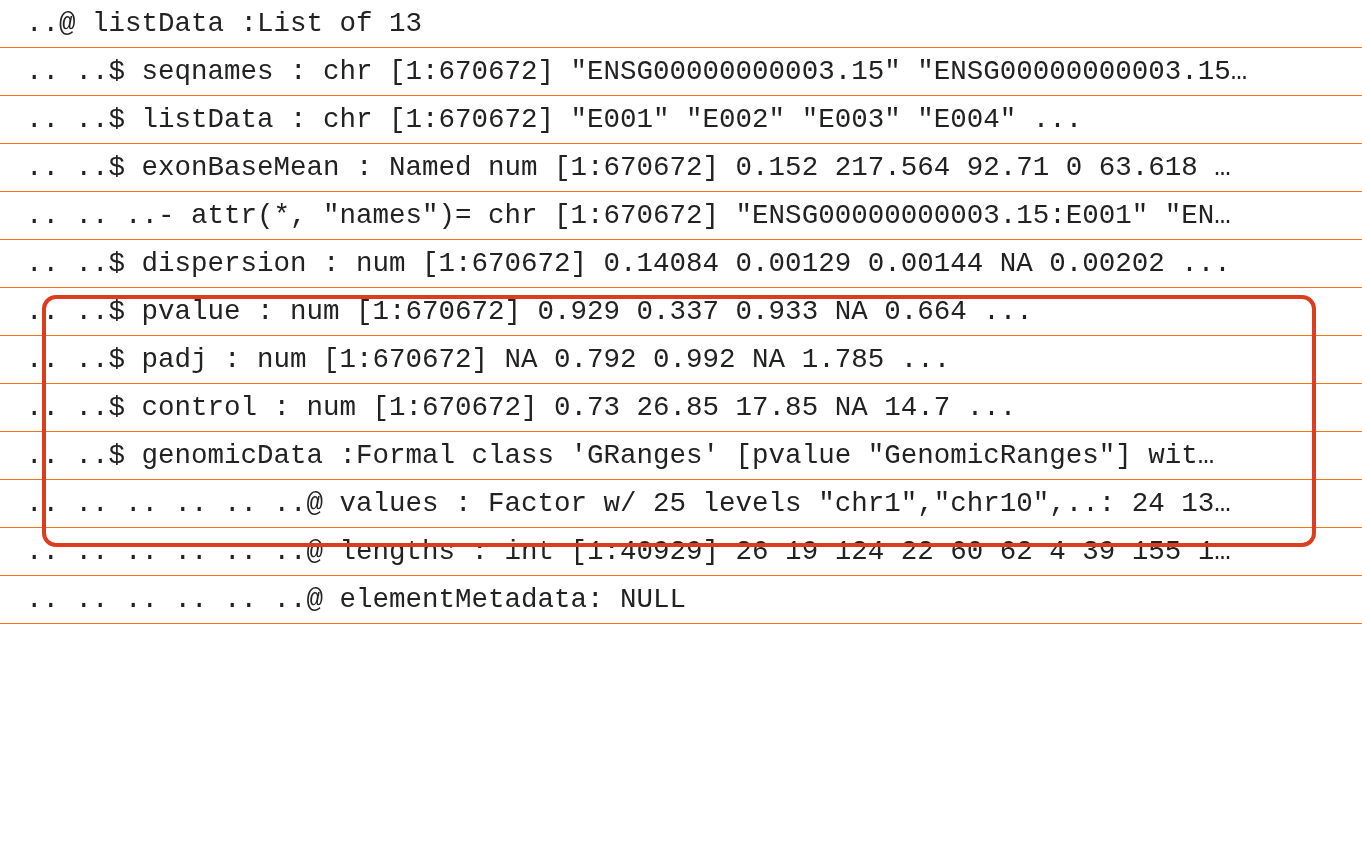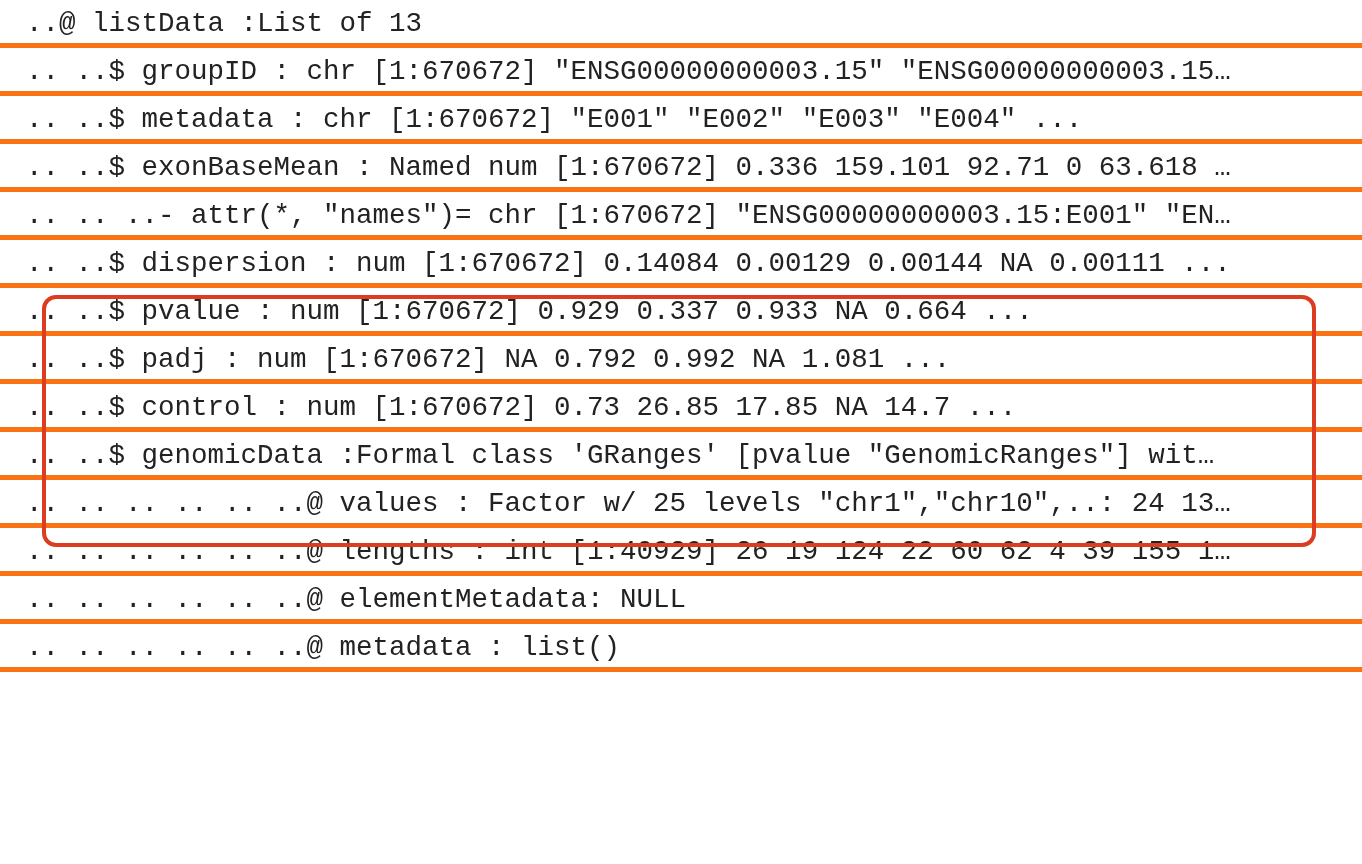--- a/index.html
+++ b/index.html
@@ -17,21 +17,21 @@
     position:relative;
     width:1362px;
     height:864px;
     padding:0;
   }
   .row {
     height:48px;
     line-height:48px;
     padding-left:26px;
     white-space:pre;
-    border-bottom:5px solid #f97316;
+    border-bottom:1px solid #f97316;
     position:relative;
     overflow:hidden;
   }
   .row:first-child { border-top:none; }
   .hl-box {
     position:absolute;
     left:42px;
     top:295px;
     width:1274px;
     height:252px;
@@ -40,28 +40,27 @@
     pointer-events:none;
     z-index:5;
   }
 </style>
 </head>
 <body>
 
 <div class="wrap">
   <div id="rows">
       <div class="row">..@ listData :List of 13</div>
-      <div class="row">.. ..$ groupID : chr [1:670672] "ENSG00000000003.15" "ENSG00000000003.15…</div>
-      <div class="row">.. ..$ metadata : chr [1:670672] "E001" "E002" "E003" "E004" ...</div>
-      <div class="row">.. ..$ exonBaseMean : Named num [1:670672] 0.336 159.101 92.71 0 63.618 …</div>
+      <div class="row">.. ..$ seqnames : chr [1:670672] "ENSG00000000003.15" "ENSG00000000003.15…</div>
+      <div class="row">.. ..$ listData : chr [1:670672] "E001" "E002" "E003" "E004" ...</div>
+      <div class="row">.. ..$ exonBaseMean : Named num [1:670672] 0.152 217.564 92.71 0 63.618 …</div>
       <div class="row">.. .. ..- attr(*, "names")= chr [1:670672] "ENSG00000000003.15:E001" "EN…</div>
-      <div class="row">.. ..$ dispersion : num [1:670672] 0.14084 0.00129 0.00144 NA 0.00111 ...</div>
+      <div class="row">.. ..$ dispersion : num [1:670672] 0.14084 0.00129 0.00144 NA 0.00202 ...</div>
       <div class="row">.. ..$ pvalue : num [1:670672] 0.929 0.337 0.933 NA 0.664 ...</div>
-      <div class="row">.. ..$ padj : num [1:670672] NA 0.792 0.992 NA 1.081 ...</div>
+      <div class="row">.. ..$ padj : num [1:670672] NA 0.792 0.992 NA 1.785 ...</div>
       <div class="row">.. ..$ control : num [1:670672] 0.73 26.85 17.85 NA 14.7 ...</div>
       <div class="row">.. ..$ genomicData :Formal class 'GRanges' [pvalue "GenomicRanges"] wit…</div>
       <div class="row">.. .. .. .. .. ..@ values : Factor w/ 25 levels "chr1","chr10",..: 24 13…</div>
       <div class="row">.. .. .. .. .. ..@ lengths : int [1:40929] 26 19 124 22 60 62 4 39 155 1…</div>
       <div class="row">.. .. .. .. .. ..@ elementMetadata: NULL</div>
-      <div class="row">.. .. .. .. .. ..@ metadata : list()</div>
     </div>
   <div class="hl-box"></div>
 </div>
 
 </body></html>

